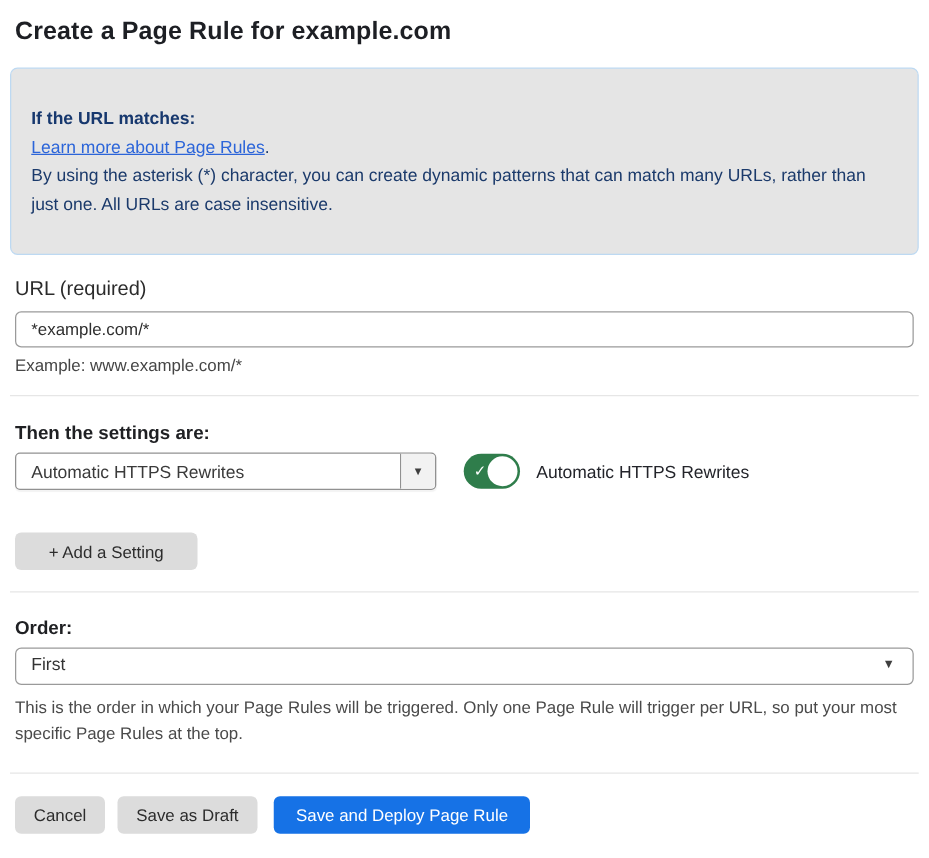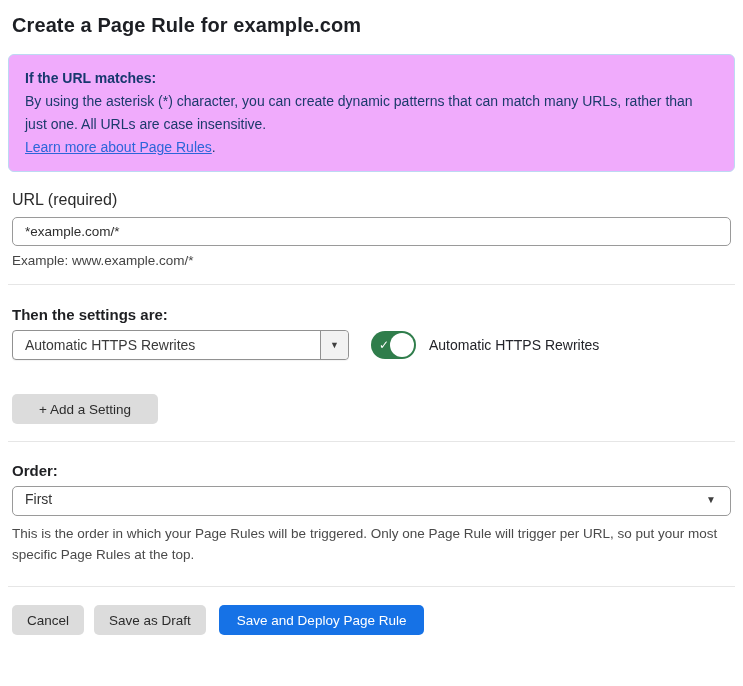--- a/index.html
+++ b/index.html
@@ -14,24 +14,24 @@
 
   .page-title {
     font-size: 20px; font-weight: bold; color: #1d1f24;
     letter-spacing: 0.1px;
     margin-top: 2px;
   }
 
   .info-box {
     margin-top: 17px;
     margin-left: -4px; margin-right: -4px;
-    background: #f0abfc;
+    background: #e5e5e5;
     border: 1px solid #bdd9f2;
     border-radius: 6px;
-    padding: 12px 16px;
+    padding: 28px 16px;
     font-size: 14px;
     line-height: 23px;
     color: #1b3a6b;
   }
   .info-box .info-heading { font-weight: bold; color: #17386e; }
   .info-box a.info-link {
     color: #2c65d9; text-decoration: underline; cursor: pointer;
   }
 
   .field-label {
@@ -143,22 +143,22 @@
 </style>
 </head>
 <body>
 
 <div class="page">
 
   <div class="page-title">Create a Page Rule for example.com</div>
 
   <div class="info-box">
     <div class="info-heading">If the URL matches:</div>
+    <div><a class="info-link">Learn more about Page Rules</a><span>.</span></div>
     <div>By using the asterisk (*) character, you can create dynamic patterns that can match many URLs, rather than just one. All URLs are case insensitive.</div>
-    <div><a class="info-link">Learn more about Page Rules</a><span>.</span></div>
   </div>
 
   <div class="field-label">URL (required)</div>
   <input class="text-input" type="text" value="*example.com/*" style="">
   <div class="field-hint">Example: www.example.com/*</div>
 
   <hr class="divider d1">
 
   <div class="section-heading h-settings">Then the settings are:</div>
 

